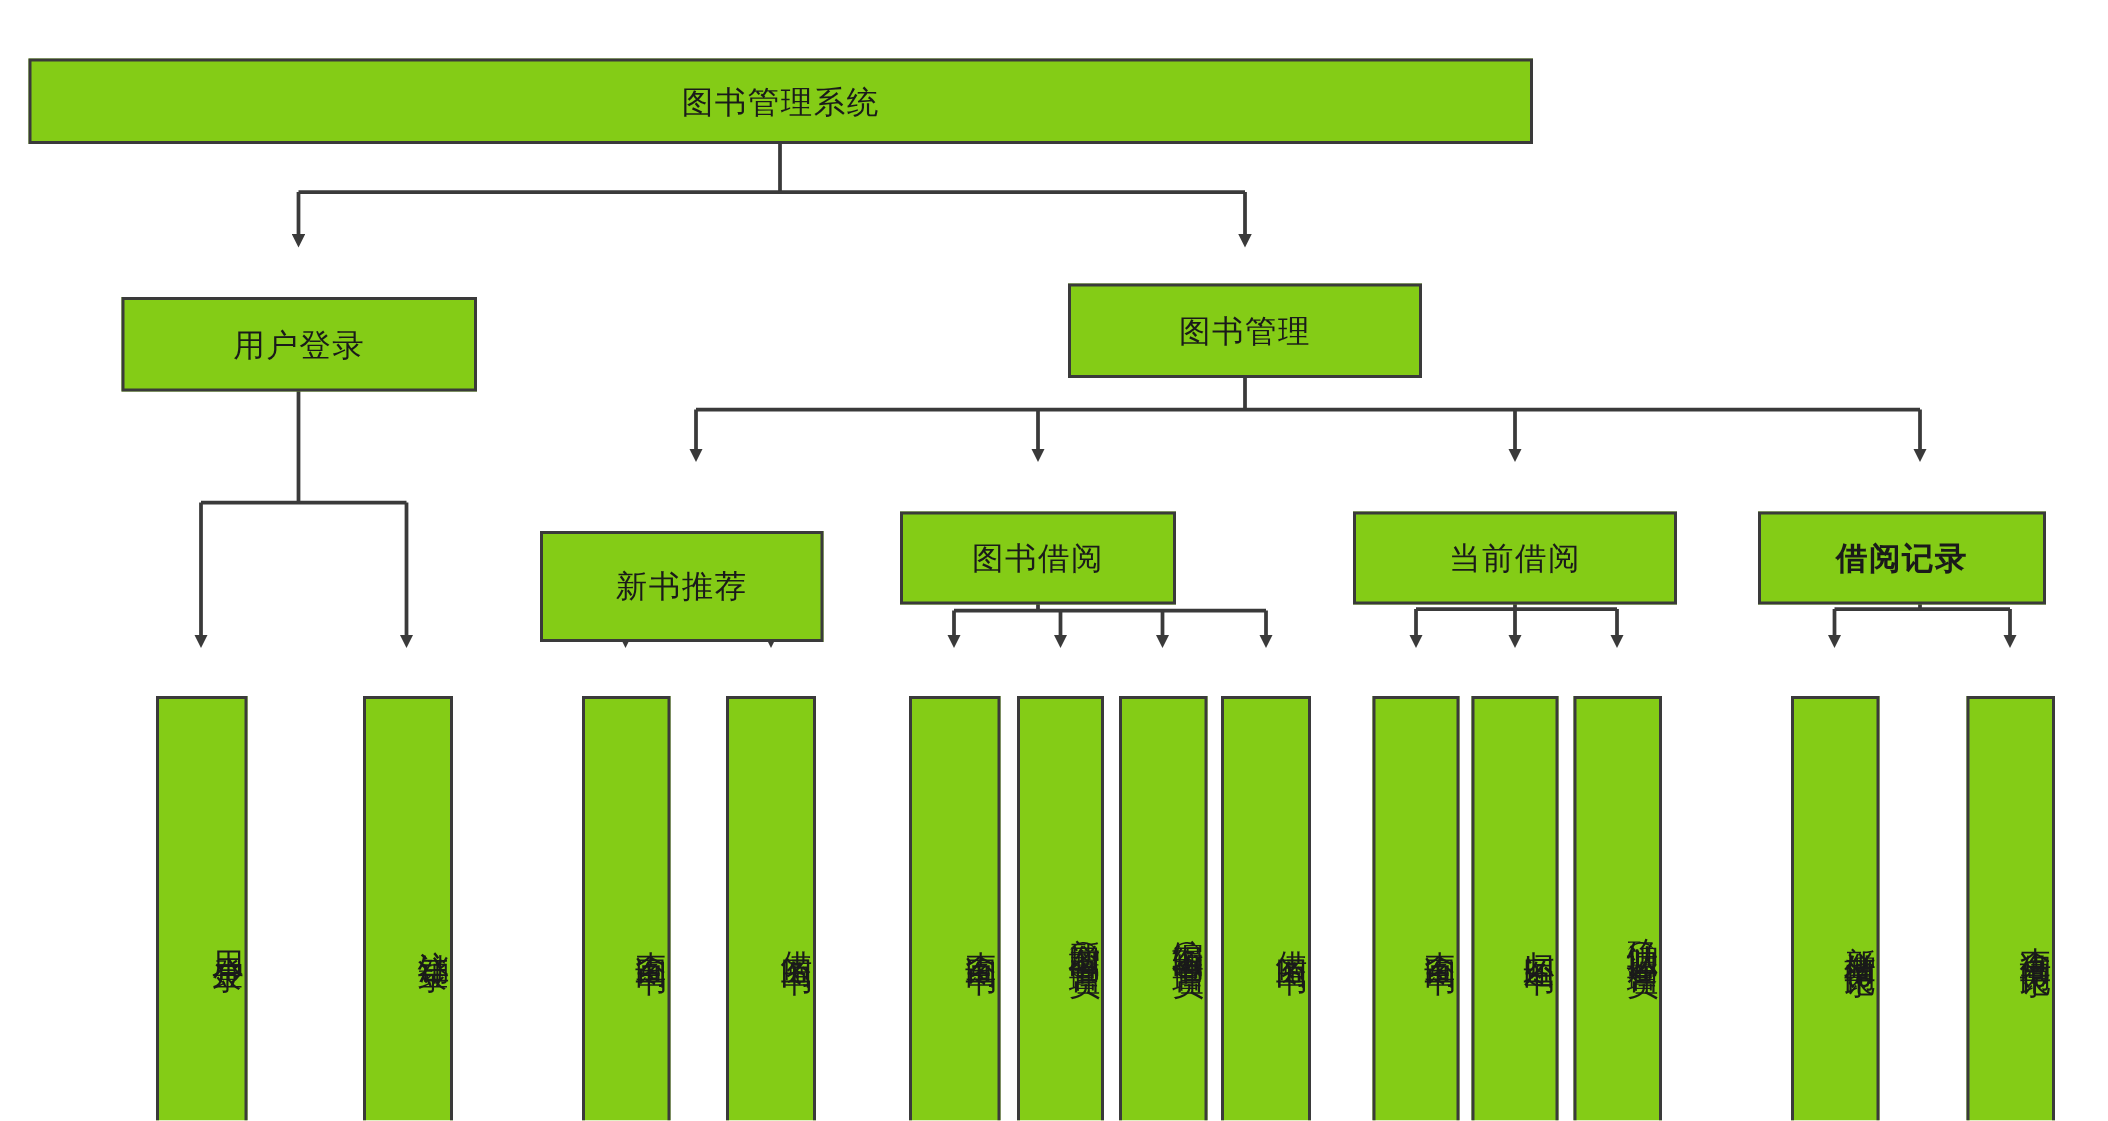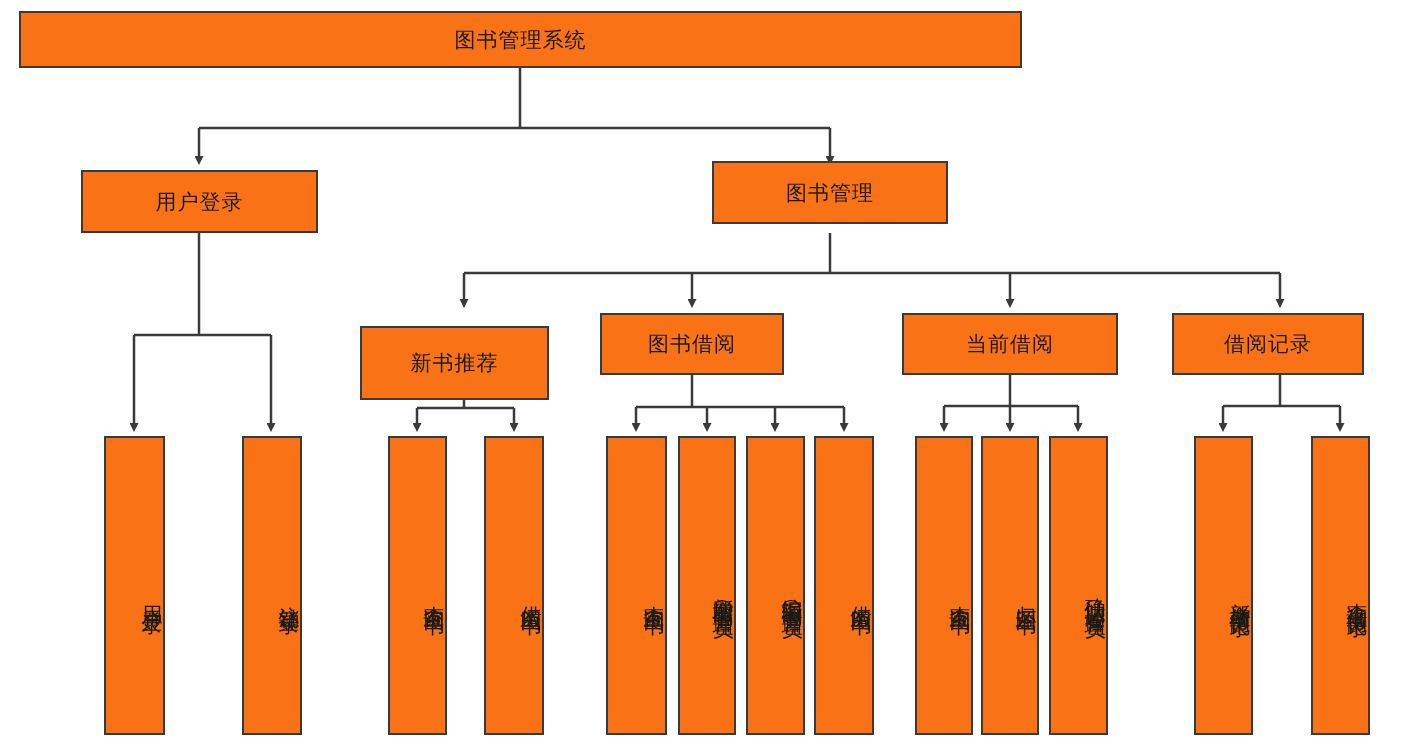--- a/index.html
+++ b/index.html
@@ -21,26 +21,27 @@
     position: absolute;
     left: 0;
     top: 0;
     width: 1405px;
     height: 747px;
     pointer-events: none;
   }
   .node {
     position: absolute;
     box-sizing: border-box;
-    background: #f97316;
+    background: #84cc16;
     border: 2.5px solid #3a3a3a;
     display: flex;
     align-items: center;
     justify-content: center;
     color: #1a1a1a;
+    margin-top: 28px;
   }
   .node.horiz {
     font-size: 21px;
     letter-spacing: 1px;
   }
   .node.vert {
     writing-mode: vertical-rl;
     text-orientation: upright;
     font-size: 21px;
     letter-spacing: 3px;
@@ -132,21 +133,21 @@
 
   <div class="node horiz" style="left:360px; top:326px; width:189px; height:74px;">
     <span class="label">新书推荐</span>
   </div>
   <div class="node horiz" style="left:600px; top:313px; width:184px; height:62px;">
     <span class="label">图书借阅</span>
   </div>
   <div class="node horiz" style="left:902px; top:313px; width:216px; height:62px;">
     <span class="label">当前借阅</span>
   </div>
-  <div class="node horiz" style="left:1172px; top:313px; width:192px; height:62px;">
+  <div class="node horiz" style="left:1172px; top:313px; width:192px; height:62px;font-weight:bold;">
     <span class="label">借阅记录</span>
   </div>
 
   <div class="node vert" style="left:104px; top:436px; width:61px; height:299px;">
     <span class="label">用户登录</span>
   </div>
   <div class="node vert" style="left:242px; top:436px; width:60px; height:299px;">
     <span class="label">注销登录</span>
   </div>
 

